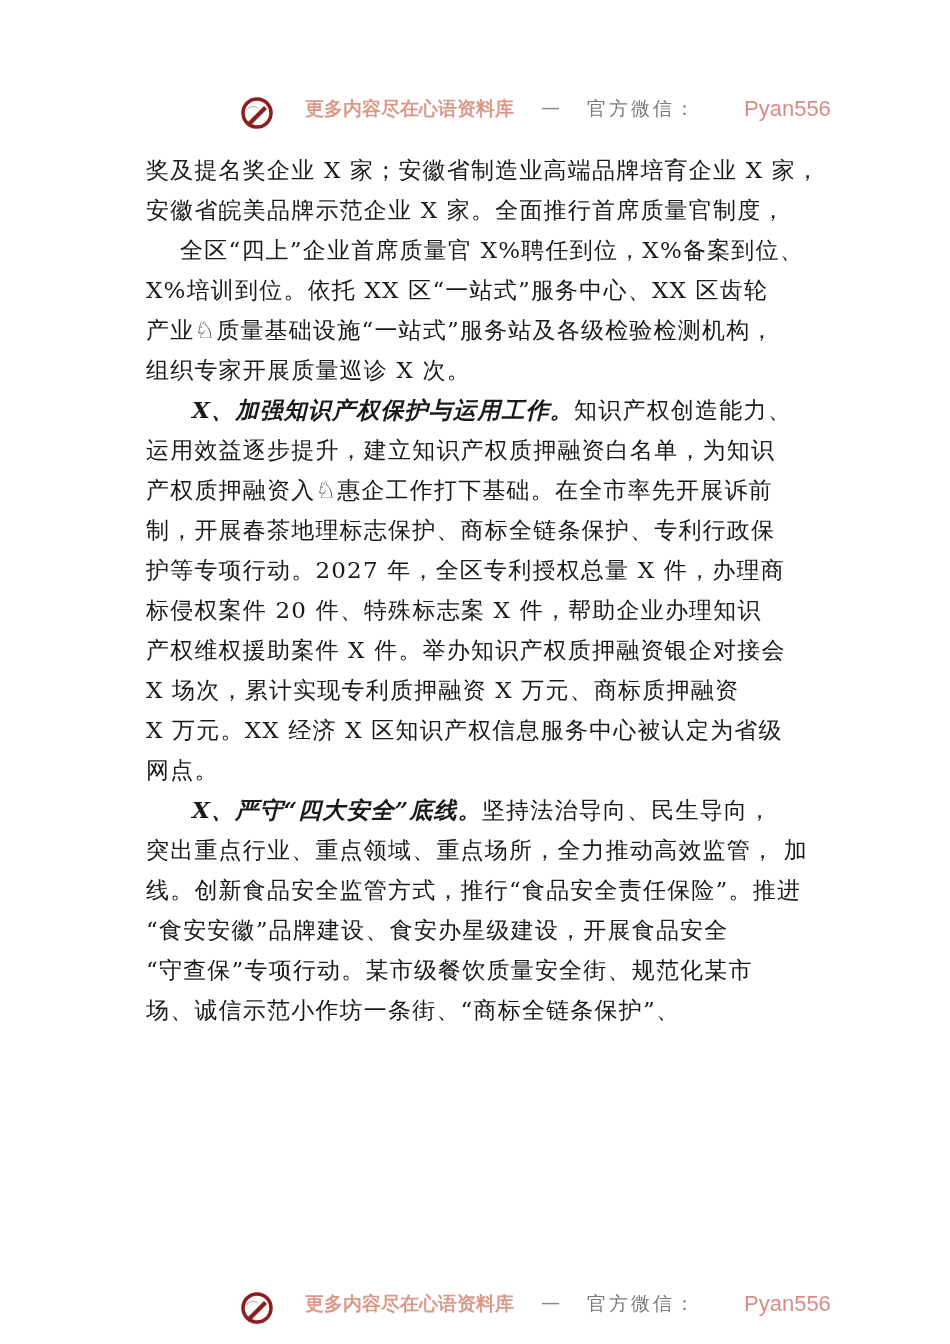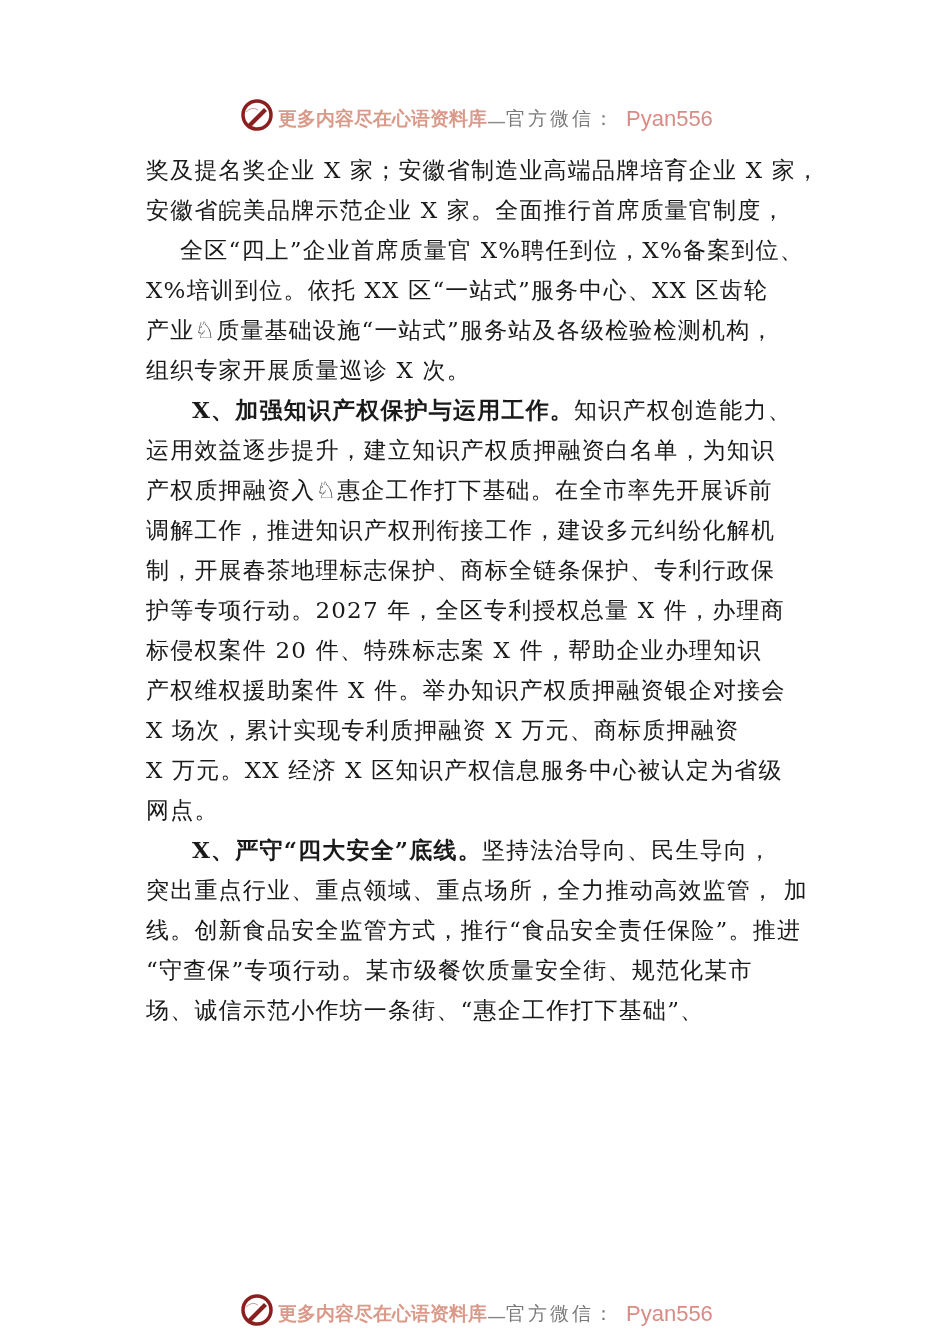--- a/index.html
+++ b/index.html
@@ -1,46 +1,46 @@
 <!DOCTYPE html>
 <html><head>
 <meta charset="utf-8">
 <style>
   html, body { margin: 0; padding: 0; background: #ffffff; }
   body { width: 950px; height: 1344px; position: relative; overflow: hidden; }
   .watermark {
     position: absolute; left: 240px; height: 36px;
-    display: flex; align-items: flex-end; white-space: nowrap;
+    display: flex; align-items: flex-start; white-space: nowrap; gap: 27px;
   }
   .watermark.top { top: 96px; }
   .watermark.bottom { top: 1291px; }
   .wm-logo { width: 34px; height: 34px; margin-right: 4px; }
   .wm-brand {
     font-family: "DejaVu Serif", serif; font-size: 19px; font-weight: bold;
     color: #d99a8a; letter-spacing: 0px;
   }
   .wm-dash { color: #888; font-family: "DejaVu Sans", sans-serif; font-size: 19px; }
   .wm-label {
     font-family: "DejaVu Serif", serif; font-size: 19px; color: #7a7a7a;
     letter-spacing: 3px;
   }
   .wm-id {
     font-family: "Liberation Sans", sans-serif; font-size: 22px; color: #d98b85;
-    margin-left: 10px;
+    margin-left: 20px;
   }
   .doc {
     position: absolute; left: 146px; top: 150px; width: 680px;
     font-family: "DejaVu Serif", serif; font-size: 23px; color: #1a1a1a;
   }
   .line {
     height: 40px; line-height: 40px; white-space: nowrap;
     letter-spacing: 1.2px;
   }
   .line.indent { padding-left: 46px; }
-  .line .b { font-weight: bold; }
+  .line .b { font-weight: bold; font-style: italic; }
   .line.sub-indent { padding-left: 12px; text-align: center; }
 </style>
 </head>
 <body>
 
 <div class="watermark top">
   <svg class="wm-logo" viewBox="0 0 34 34">
     <circle cx="17" cy="17" r="14" fill="none" stroke="#8b1e1e" stroke-width="3.5"></circle>
     <path d="M8 26 L24 10 L27 13 L11 29 Z" fill="#8b1e1e"></path>
     <path d="M6 14 Q12 8 18 12" fill="none" stroke="#c9a0a0" stroke-width="1"></path>
@@ -56,35 +56,35 @@
   <div class="line">安徽省皖美品牌示范企业 X 家。全面推行首席质量官制度，</div>
   <div class="line sub-indent">全区“四上”企业首席质量官 X%聘任到位，X%备案到位、</div>
   <div class="line">X%培训到位。依托 XX 区“一站式”服务中心、XX 区齿轮</div>
   <div class="line">产业♘质量基础设施“一站式”服务站及各级检验检测机构，</div>
   <div class="line">组织专家开展质量巡诊 X 次。</div>
   <div class="line indent">
     <span class="b">X、加强知识产权保护与运用工作。</span><span>知识产权创造能力、</span>
   </div>
   <div class="line">运用效益逐步提升，建立知识产权质押融资白名单，为知识</div>
   <div class="line">产权质押融资入♘惠企工作打下基础。在全市率先开展诉前</div>
-  <div class="line">调解工作，推进知识产权刑衔接工作，建设多元纠纷化解机</div>
   <div class="line">制，开展春茶地理标志保护、商标全链条保护、专利行政保</div>
   <div class="line">护等专项行动。2027 年，全区专利授权总量 X 件，办理商</div>
   <div class="line">标侵权案件 20 件、特殊标志案 X 件，帮助企业办理知识</div>
   <div class="line">产权维权援助案件 X 件。举办知识产权质押融资银企对接会</div>
   <div class="line">X 场次，累计实现专利质押融资 X 万元、商标质押融资</div>
   <div class="line">X 万元。XX 经济 X 区知识产权信息服务中心被认定为省级</div>
   <div class="line">网点。</div>
   <div class="line indent">
     <span class="b">X、严守“四大安全”底线。</span><span>坚持法治导向、民生导向，</span>
   </div>
   <div class="line">突出重点行业、重点领域、重点场所，全力推动高效监管， 加</div>
   <div class="line">线。创新食品安全监管方式，推行“食品安全责任保险”。推进</div>
+  <div class="line">“食安安徽”品牌建设、食安办星级建设，开展食品安全</div>
   <div class="line">“守查保”专项行动。某市级餐饮质量安全街、规范化某市</div>
-  <div class="line">场、诚信示范小作坊一条街、“惠企工作打下基础”、</div>
+  <div class="line">场、诚信示范小作坊一条街、“商标全链条保护”、</div>
 </div>
 
 <div class="watermark bottom">
   <svg class="wm-logo" viewBox="0 0 34 34">
     <circle cx="17" cy="17" r="14" fill="none" stroke="#8b1e1e" stroke-width="3.5"></circle>
     <path d="M8 26 L24 10 L27 13 L11 29 Z" fill="#8b1e1e"></path>
     <path d="M6 14 Q12 8 18 12" fill="none" stroke="#c9a0a0" stroke-width="1"></path>
   </svg>
   <span class="wm-brand">更多内容尽在心语资料库</span>
   <span class="wm-dash">—</span>

